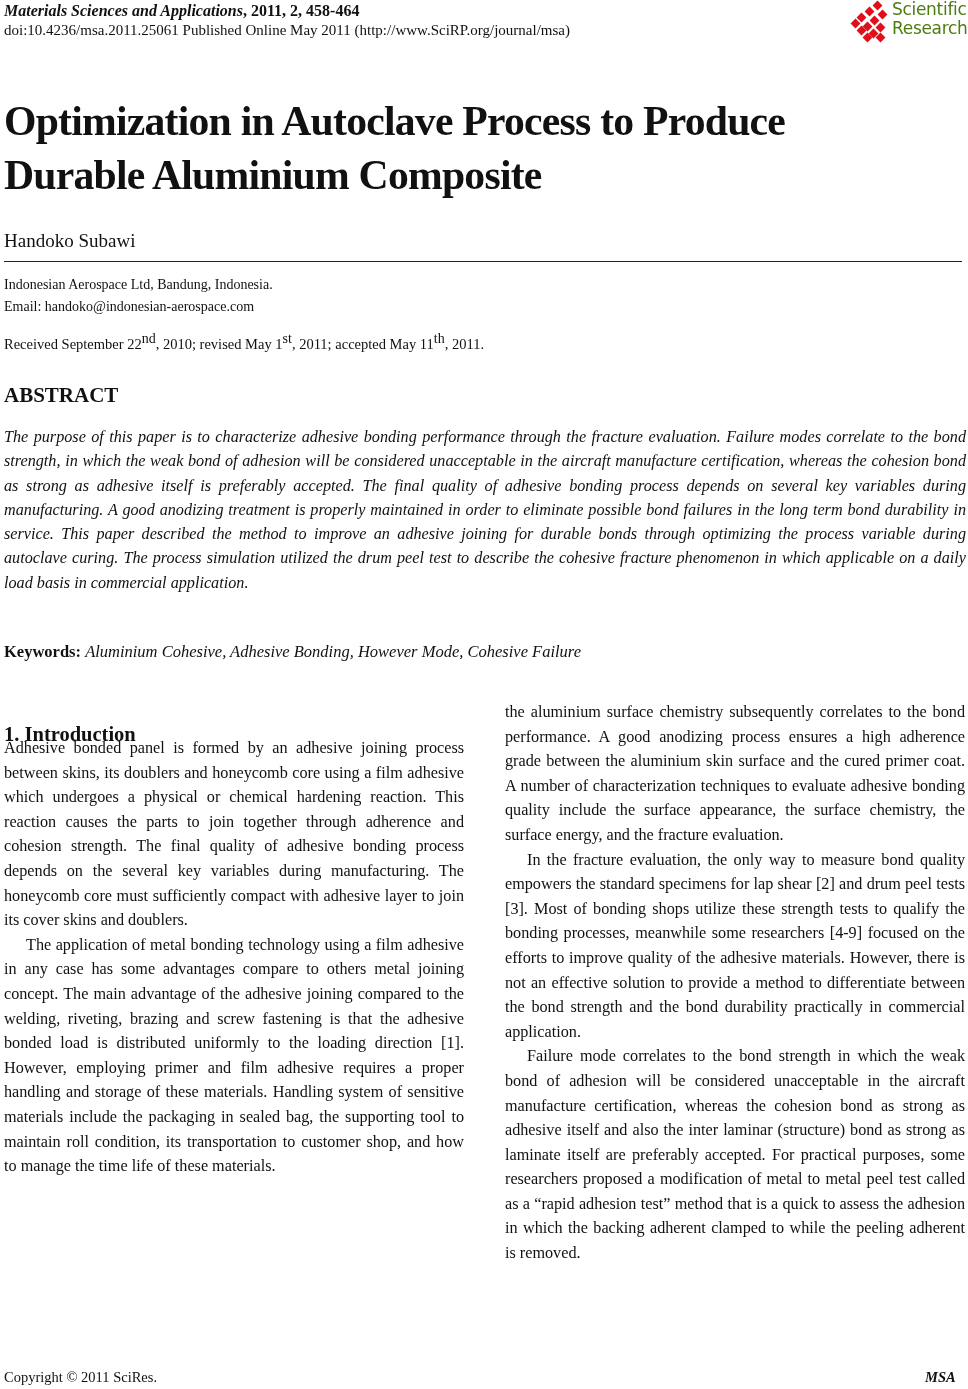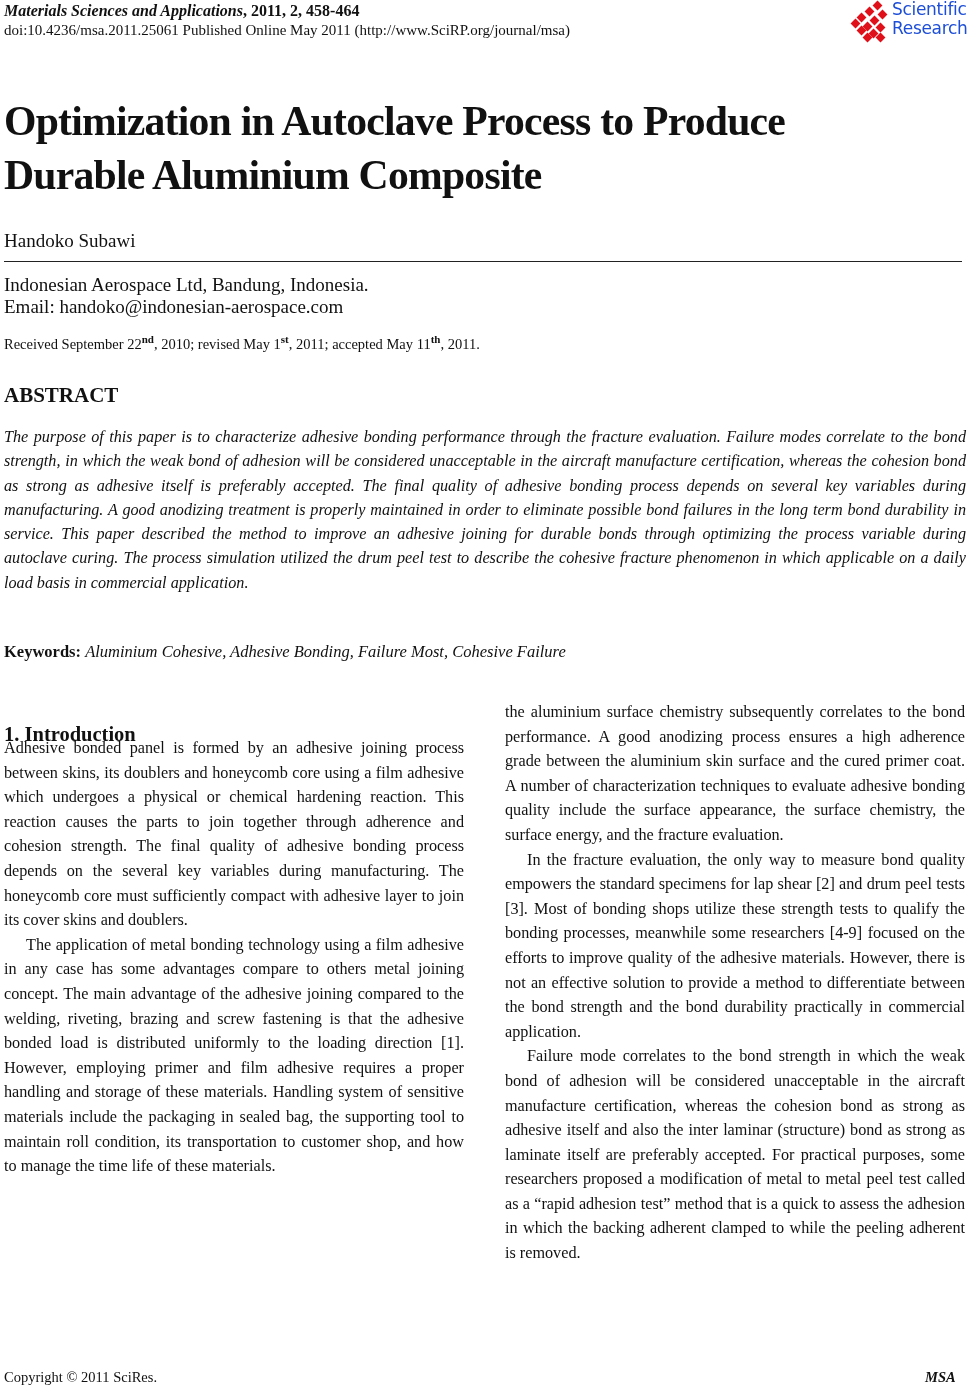--- a/index.html
+++ b/index.html
@@ -4,27 +4,27 @@
 <style>
   html, body { margin: 0; padding: 0; background: #ffffff; }
   body { width: 968px; height: 1389px; position: relative; overflow: hidden; color: #111; font-family: "Liberation Serif", serif; }
   .abs { position: absolute; }
   .journal-line { left: 4px; top: 2px; font-size: 16px; font-weight: bold; white-space: nowrap; }
   .journal-line .jname { font-style: italic; }
   .doi-line { left: 4px; top: 22px; font-size: 15px; white-space: nowrap; }
   .logo { left: 846px; top: 0px; width: 122px; height: 44px; }
   .logo-mark { position: absolute; left: 4px; top: 2px; width: 40px; height: 38px; }
   .logo-mark .d { position: absolute; width: 7px; height: 7px; background: #e0101a; transform: rotate(45deg); }
-  .logo-text { position: absolute; left: 46px; top: 0px; font-family: "DejaVu Sans", sans-serif; font-size: 17px; line-height: 19px; color: #1d4ed8; letter-spacing: -0.3px; }
+  .logo-text { position: absolute; left: 46px; top: 0px; font-family: "DejaVu Sans", sans-serif; font-size: 17px; line-height: 19px; color: #4d7c0f; letter-spacing: -0.3px; }
   .title { left: 4px; top: 94px; width: 960px; font-size: 43px; line-height: 54px; font-weight: bold; letter-spacing: -0.8px; transform: scaleX(0.97); transform-origin: left top; }
   .author { left: 4px; top: 230px; font-size: 19px; font-weight: normal; }
   .rule { left: 4px; top: 261px; width: 958px; height: 0; border-top: 1.5px solid #222; }
-  .affil { left: 4px; top: 274px; font-size: 19px; line-height: 22px; }
+  .affil { left: 4px; top: 274px; font-size: 14px; line-height: 22px; }
   .received { left: 4px; top: 336px; font-size: 14.5px; }
-  .received sup { font-size: 11px; vertical-align: 6px; line-height: 0; font-weight: bold; }
+  .received sup { font-size: 14px; vertical-align: 6px; line-height: 0; }
   .abstract-h { left: 4px; top: 383px; font-size: 21px; font-weight: bold; }
   .abstract { left: 4px; top: 425px; width: 962px; font-size: 16.2px; line-height: 24.3px; font-style: italic; text-align: justify; }
   .abstract p { margin: 0; }
   .keywords { left: 4px; top: 642px; font-size: 16.5px; font-style: italic; white-space: nowrap; }
   .keywords b { font-style: normal; font-weight: bold; }
   .section-h { left: 4px; top: 701px; font-size: 20.5px; font-weight: bold; margin-top: 22px; }
   .col { width: 460px; font-size: 16.2px; line-height: 24.6px; text-align: justify; }
   .col p { margin: 0; }
   .col p.indent { text-indent: 22px; }
   .col-left { left: 4px; top: 736px; }
@@ -74,21 +74,21 @@
   <div>Email: handoko@indonesian-aerospace.com</div>
 </div>
 
 <div class="abs received"><span>Received September 22</span><sup>nd</sup><span>, 2010; revised May 1</span><sup>st</sup><span>, 2011; accepted May 11</span><sup>th</sup><span>, 2011.</span></div>
 
 <div class="abs abstract-h">ABSTRACT</div>
 <div class="abs abstract">
   <p>The purpose of this paper is to characterize adhesive bonding performance through the fracture evaluation. Failure modes correlate to the bond strength, in which the weak bond of adhesion will be considered unacceptable in the aircraft manufacture certification, whereas the cohesion bond as strong as adhesive itself is preferably accepted. The final quality of adhesive bonding process depends on several key variables during manufacturing. A good anodizing treatment is properly maintained in order to eliminate possible bond failures in the long term bond durability in service. This paper described the method to improve an adhesive joining for durable bonds through optimizing the process variable during autoclave curing. The process simulation utilized the drum peel test to describe the cohesive fracture phenomenon in which applicable on a daily load basis in commercial application.</p>
 </div>
 
-<div class="abs keywords"><b>Keywords</b><b>: </b><span>Aluminium Cohesive</span><span>, </span><span>Adhesive Bonding</span><span>, </span><span>Failure Most</span><span>, </span><span>Cohesive Failure</span></div>
+<div class="abs keywords"><b>Keywords</b><b>: </b><span>Aluminium Cohesive</span><span>, </span><span>Adhesive Bonding</span><span>, </span><span>However Mode</span><span>, </span><span>Cohesive Failure</span></div>
 
 <div class="abs section-h">1. Introduction</div>
 
 <div class="abs col col-left">
   <p>Adhesive bonded panel is formed by an adhesive joining process between skins, its doublers and honeycomb core using a film adhesive which undergoes a physical or chemical hardening reaction. This reaction causes the parts to join together through adherence and cohesion strength. The final quality of adhesive bonding process depends on the several key variables during manufacturing. The honeycomb core must sufficiently compact with adhesive layer to join its cover skins and doublers.</p>
   <p class="indent">The application of metal bonding technology using a film adhesive in any case has some advantages compare to others metal joining concept. The main advantage of the adhesive joining compared to the welding, riveting, brazing and screw fastening is that the adhesive bonded load is distributed uniformly to the loading direction [1]. However, employing primer and film adhesive requires a proper handling and storage of these materials. Handling system of sensitive materials include the packaging in sealed bag, the supporting tool to maintain roll condition, its transportation to customer shop, and how to manage the time life of these materials.</p>
 </div>
 
 <div class="abs col col-right">
   <p>the aluminium surface chemistry subsequently correlates to the bond performance. A good anodizing process ensures a high adherence grade between the aluminium skin surface and the cured primer coat. A number of characterization techniques to evaluate adhesive bonding quality include the surface appearance, the surface chemistry, the surface energy, and the fracture evaluation.</p>

